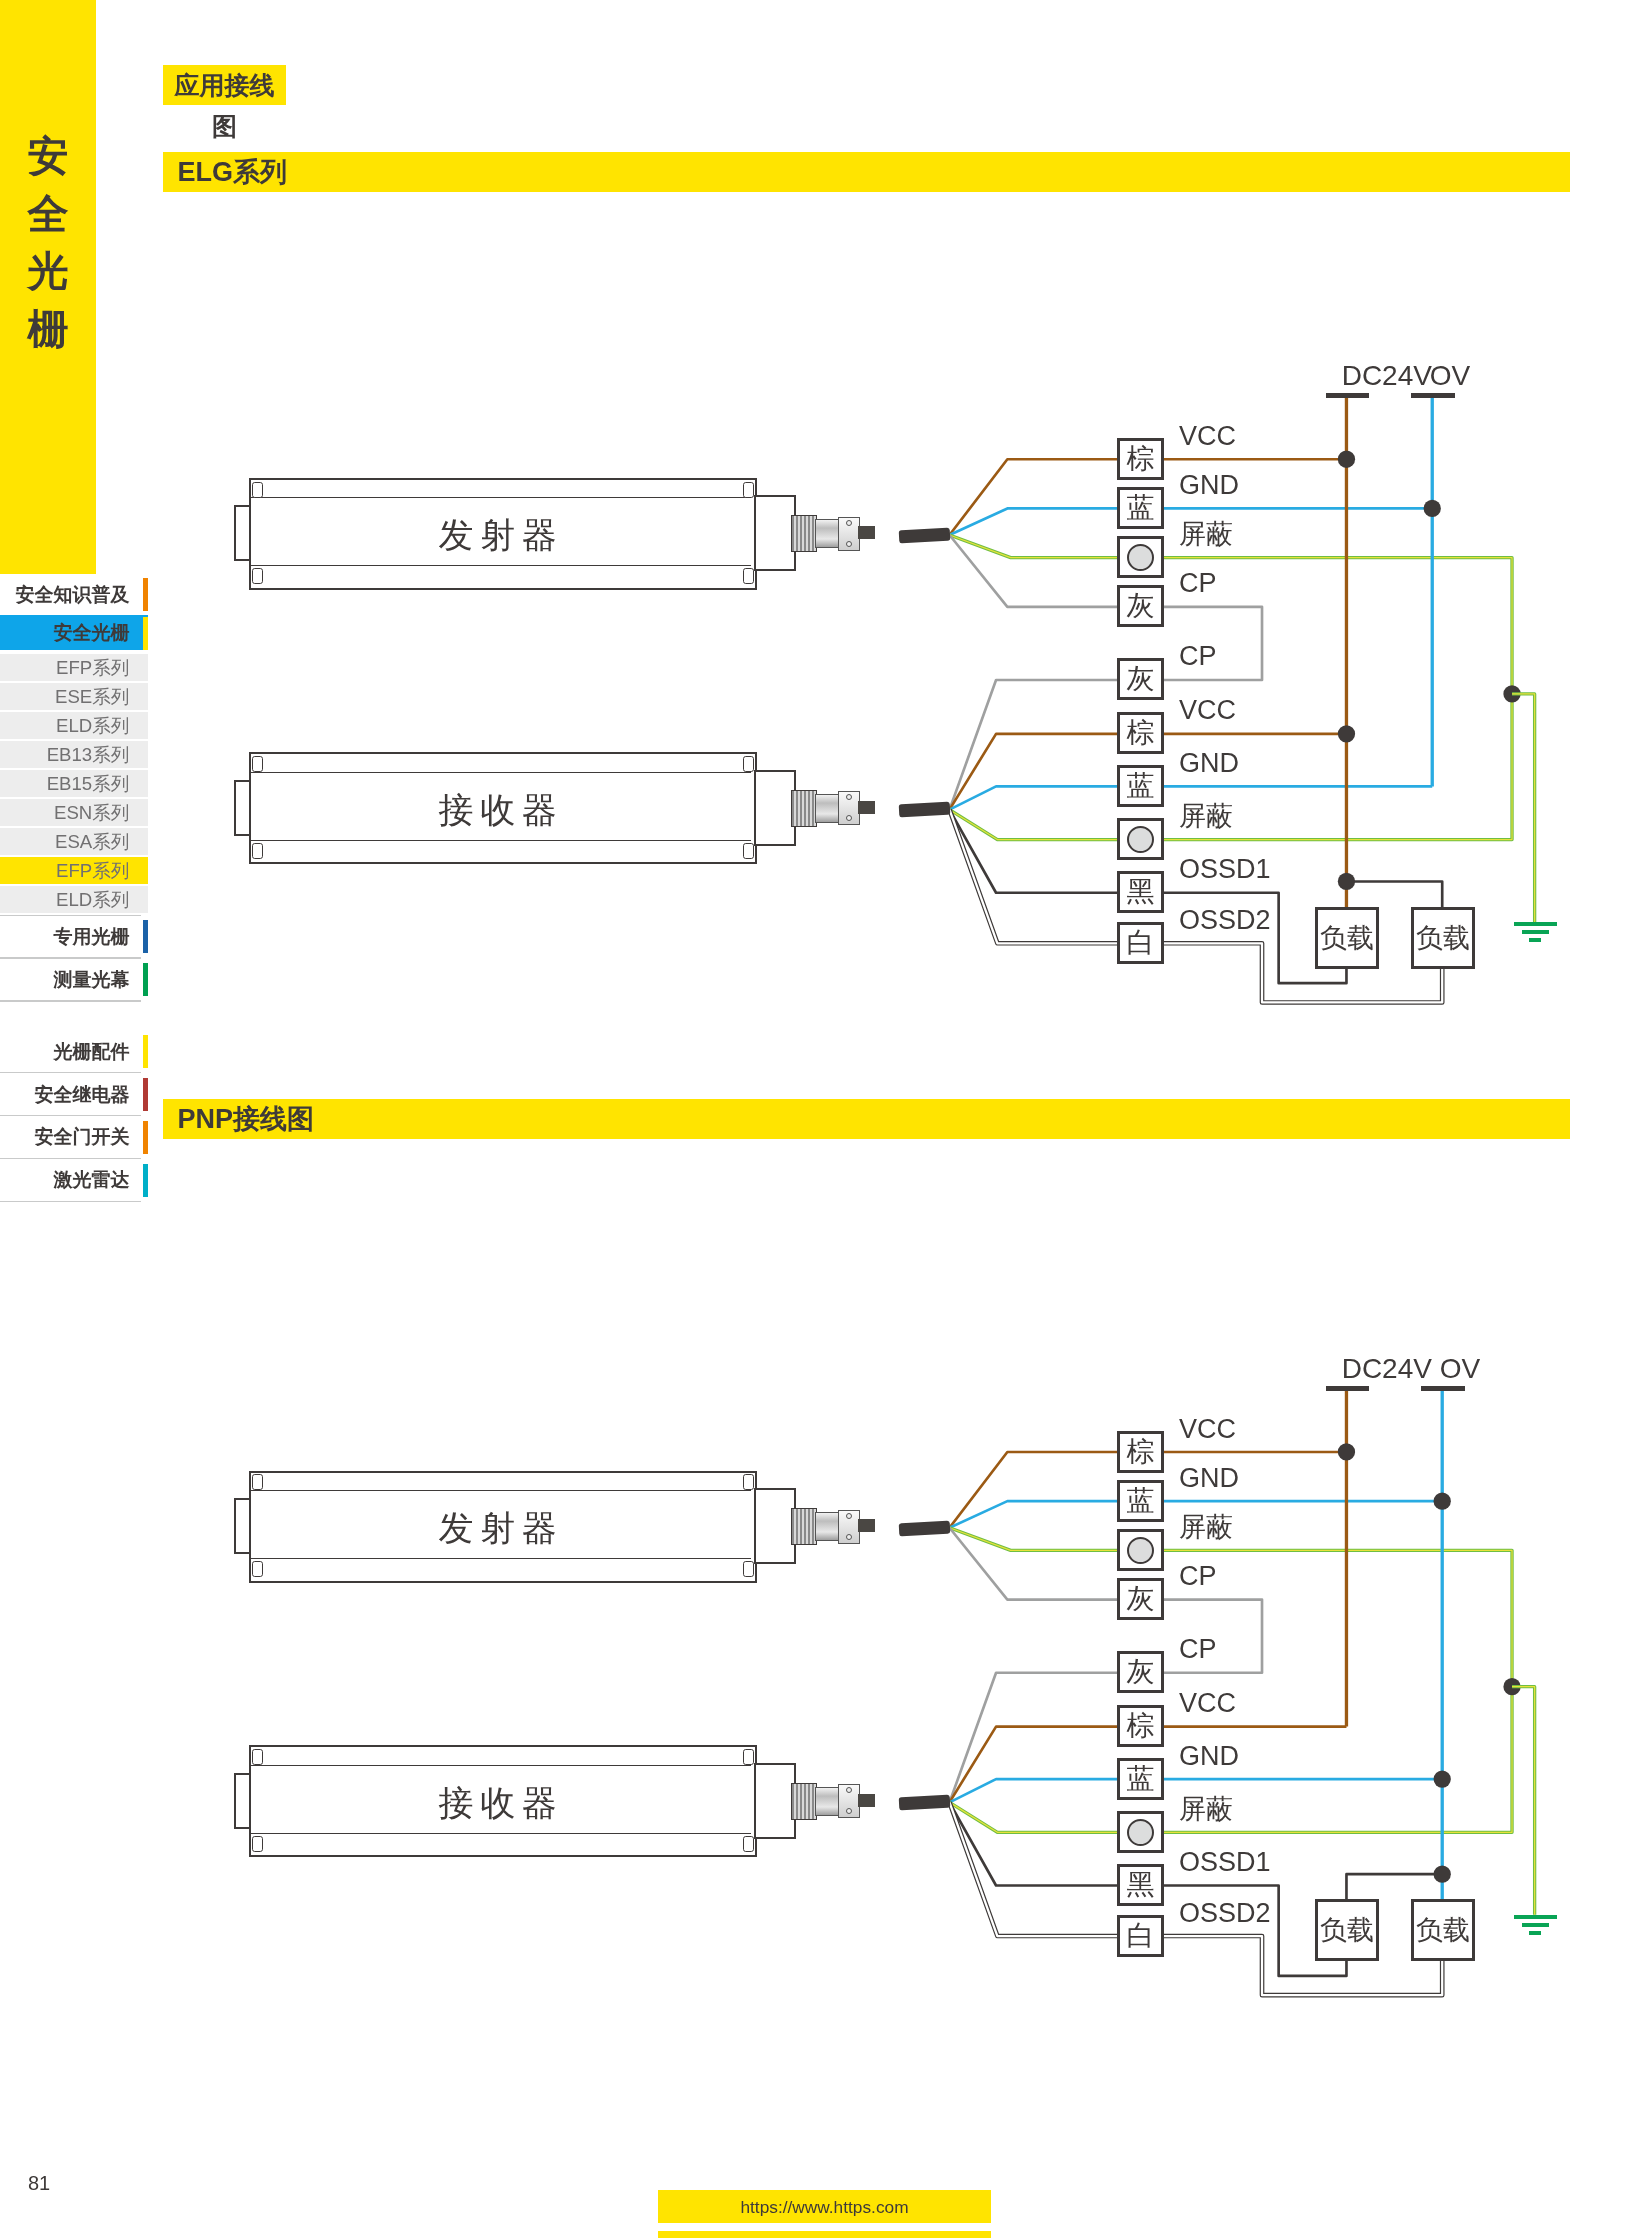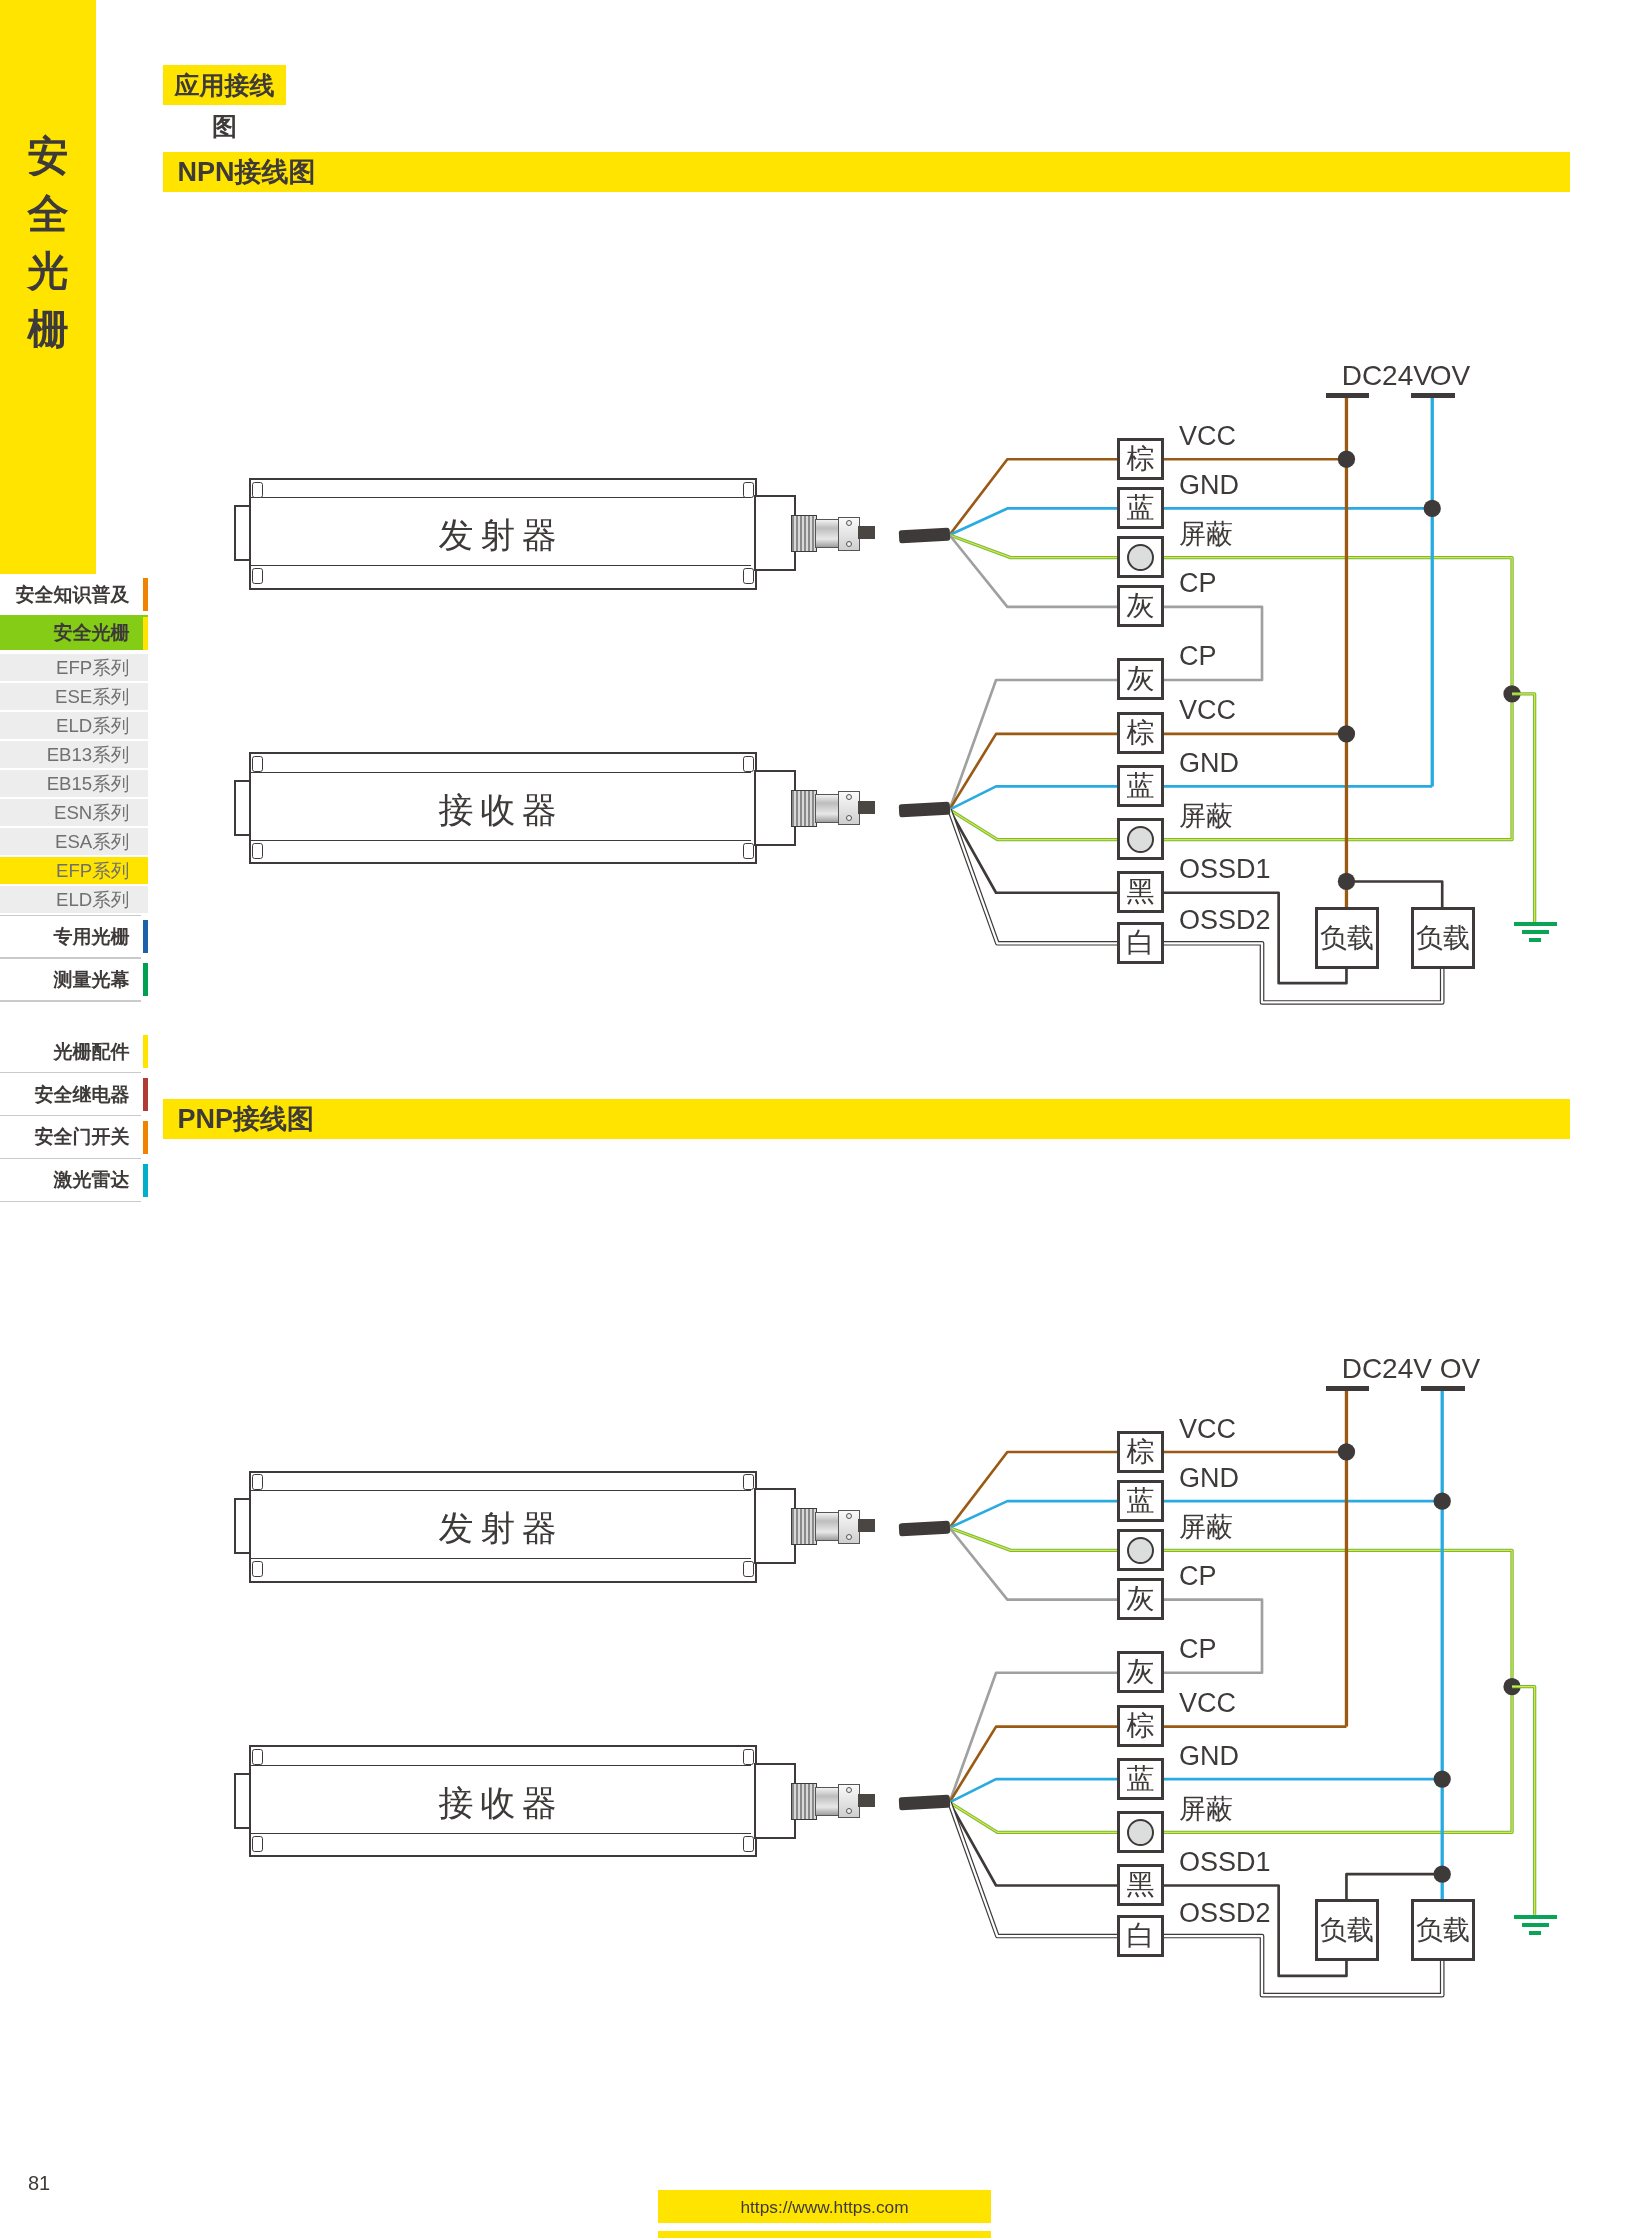--- a/index.html
+++ b/index.html
@@ -54,21 +54,21 @@
   <div id="banner-chars" class="abs" style="left:0;top:133px;width:96px;">
       <div class="abs banner-char" style="position: relative; top: 0px;">安</div>
       <div class="abs banner-char" style="position: relative; top: 10.6px;">全</div>
       <div class="abs banner-char" style="position: relative; top: 21px;">光</div>
       <div class="abs banner-char" style="position: relative; top: 32px;">栅</div>
     </div>
 </div>
 
 <nav id="sidebar" class="abs sidebar">
     <div class="abs side-item side-bold" style="position: relative;">安全知识普及<div class="abs side-accent" style="background: rgb(240, 131, 0);"></div></div>
-    <div class="abs side-item side-bold" style="position: relative; background: #84cc16;">安全光栅<div class="abs side-accent" style="background: rgb(255, 228, 0);"></div></div>
+    <div class="abs side-item side-bold" style="position: relative; background: #0ea5e9;">安全光栅<div class="abs side-accent" style="background: rgb(255, 228, 0);"></div></div>
     <div class="abs side-item side-series" style="position: relative;">EFP系列</div>
     <div class="abs side-item side-series" style="position: relative;">ESE系列</div>
     <div class="abs side-item side-series" style="position: relative;">ELD系列</div>
     <div class="abs side-item side-series" style="position: relative;">EB13系列</div>
     <div class="abs side-item side-series" style="position: relative;">EB15系列</div>
     <div class="abs side-item side-series" style="position: relative;">ESN系列</div>
     <div class="abs side-item side-series" style="position: relative;">ESA系列</div>
     <div class="abs side-item side-series" style="position: relative; background: rgb(255, 228, 0);">EFP系列</div>
     <div class="abs side-item side-series" style="position: relative;">ELD系列</div>
     <div class="abs side-sep" style="position: relative;"></div>
@@ -80,21 +80,21 @@
     <div class="abs side-sep" style="position: relative;"></div>
     <div class="abs side-item side-bold" style="position: relative;">安全继电器<div class="abs side-accent" style="background: rgb(176, 58, 52);"></div></div>
     <div class="abs side-sep" style="position: relative;"></div>
     <div class="abs side-item side-bold" style="position: relative;">安全门开关<div class="abs side-accent" style="background: rgb(240, 131, 0);"></div></div>
     <div class="abs side-sep" style="position: relative;"></div>
     <div class="abs side-item side-bold" style="position: relative;">激光雷达<div class="abs side-accent" style="background: rgb(0, 175, 200);"></div></div>
     <div class="abs side-sep" style="position: relative;"></div>
   </nav>
 
 <div class="abs tag-box">应用接线图</div>
-<div class="abs band" style="top:152px">NPN接线图</div>
+<div class="abs band" style="top:152px">ELG系列</div>
 <div class="abs band" style="top:1099px">PNP接线图</div>
 
 <svg id="wire-svg" class="abs" style="left:0;top:0" width="1649" height="2239" viewBox="0 0 2480 3366">
     <polyline points="1428,804 1515,690 2025,690" fill="none" stroke="#9B5A14" stroke-width="4" stroke-linejoin="round"></polyline>
     <polyline points="1428,804 1515,764 2154,764" fill="none" stroke="#29ABE2" stroke-width="4" stroke-linejoin="round"></polyline>
     <polyline points="1428,804 1520,838 2274,838 2274,1262 1750,1262" fill="none" stroke="#6FBE44" stroke-width="5" stroke-linejoin="round"></polyline>
     <polyline points="1428,804 1520,838 2274,838 2274,1262 1750,1262" fill="none" stroke="#E8E23A" stroke-width="1.8" stroke-linejoin="round"></polyline>
     <polyline points="1428,804 1515,912 1898,912 1898,1022 1750,1022" fill="none" stroke="#9FA0A0" stroke-width="4" stroke-linejoin="round"></polyline>
     <polyline points="1428,1217 1498,1022 1680,1022" fill="none" stroke="#9FA0A0" stroke-width="4" stroke-linejoin="round"></polyline>
     <polyline points="1428,1217 1498,1103 2025,1103" fill="none" stroke="#9B5A14" stroke-width="4" stroke-linejoin="round"></polyline>

